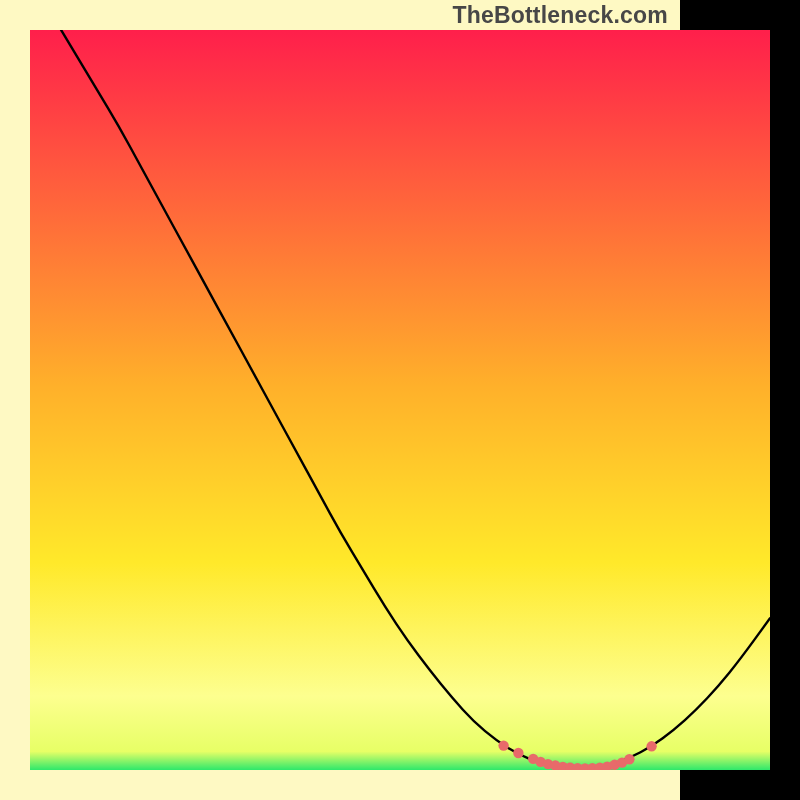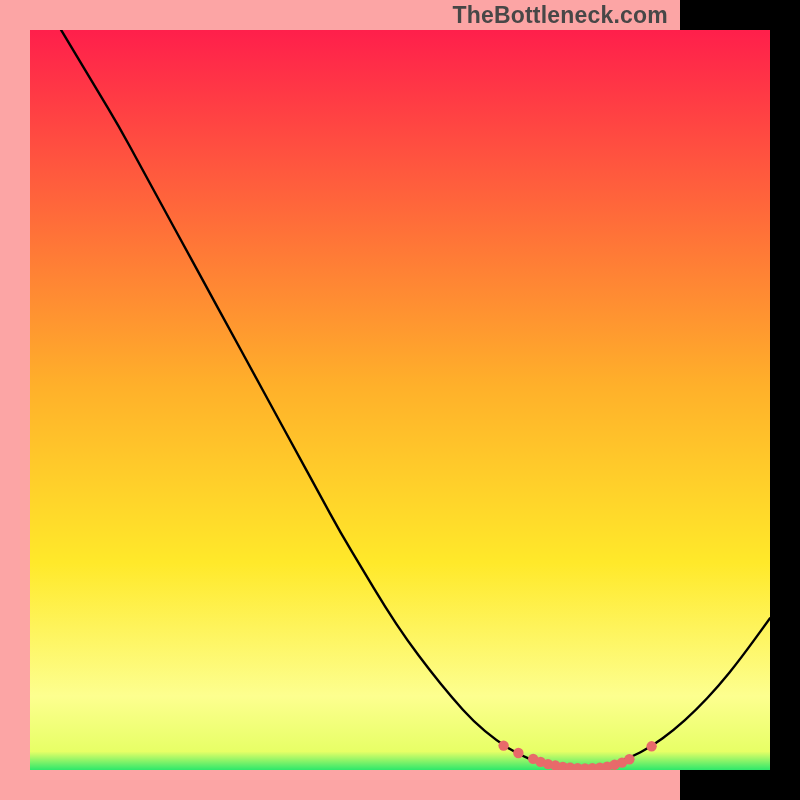--- a/index.html
+++ b/index.html
@@ -8,21 +8,21 @@
     width: 800px;
     height: 800px;
     background: #000000;
     font-family: Arial, Helvetica, sans-serif;
     overflow: hidden;
   }
   .frame {
     position: relative;
     width: 680px;
     height: 800px;
-    background: #fca5a5;
+    background: #fef9c3;
   }
   .watermark {
     position: absolute;
     top: 2px;
     right: 12px;
     color: #474747;
     font-size: 23px;
     font-weight: 600;
     letter-spacing: 0.2px;
   }

